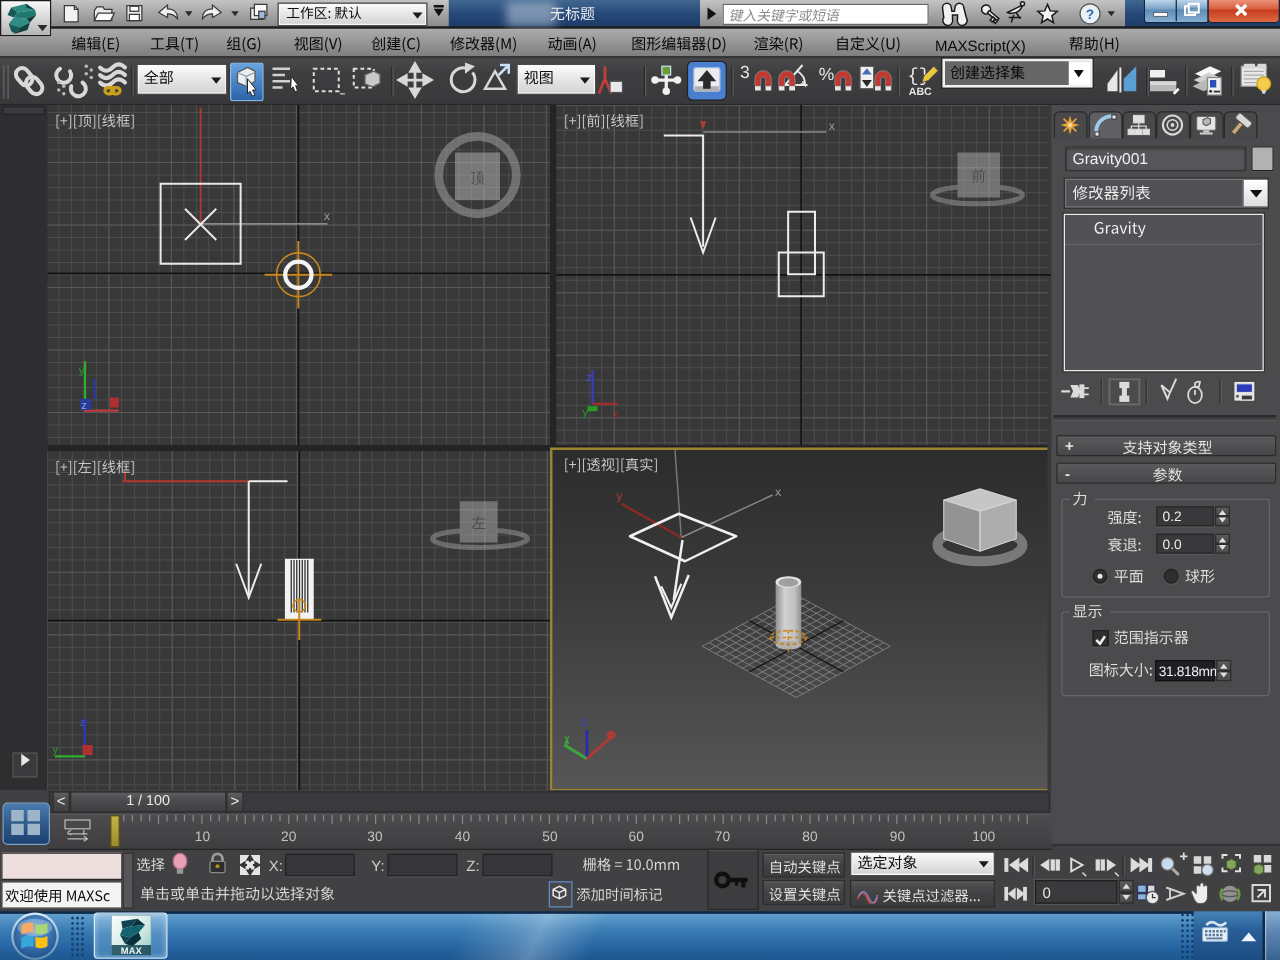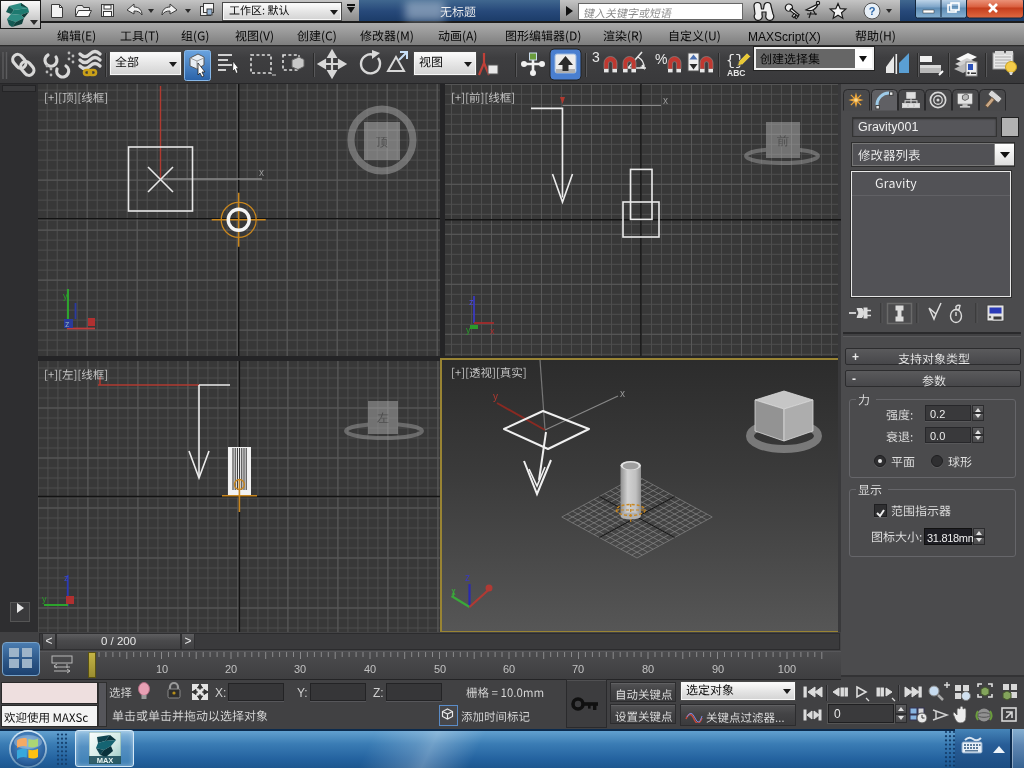--- a/index.html
+++ b/index.html
@@ -863,21 +863,21 @@
       </svg></div>
     <div class="abs" style="left:924px;top:528px;width:48px;height:17px;background:#1e1e24;border:1px solid #111;color:#f0f0f0;font-size:11px;padding:3px 0 0 2px;letter-spacing:-0.3px;">31.818mm</div>
     <div class="abs" style="left:973px;top:528px;width:12px;height:17px;">
       <div class="spn spnu" style="left:0;top:0;width:12px;height:8.5px"></div>
       <div class="spn spnd" style="left:0;top:8.5px;width:12px;height:8.5px"></div>
     </div>
     <div class="abs" style="left:841px;top:675px;width:183px;height:2px;background:#333335;"></div>
     <div class="abs" style="left:38px;top:632px;width:803px;height:19px;background:#434345;"></div>
     <div class="abs" style="left:39px;top:633px;width:801px;height:17px;background:#3a3a3c;border:1px solid #2c2c2e;"></div>
     <div class="abs" style="left:42px;top:633px;width:14px;height:17px;background:linear-gradient(#5e5e60,#4a4a4c 45%,#404042);border:1px solid #303032;color:#e8e8e8;font-size:12px;text-align:center;">&lt;</div>
-    <div class="abs" style="left:56px;top:633px;width:125px;height:17px;background:linear-gradient(#5e5e60,#4a4a4c 45%,#404042);border:1px solid #303032;color:#e8e8e8;font-size:11.5px;text-align:center;padding-top:1px;">0 / 200</div>
+    <div class="abs" style="left:56px;top:633px;width:125px;height:17px;background:linear-gradient(#5e5e60,#4a4a4c 45%,#404042);border:1px solid #303032;color:#e8e8e8;font-size:11.5px;text-align:center;padding-top:1px;">1 / 100</div>
     <div class="abs" style="left:181px;top:633px;width:14px;height:17px;background:linear-gradient(#5e5e60,#4a4a4c 45%,#404042);border:1px solid #303032;color:#e8e8e8;font-size:12px;text-align:center;">&gt;</div>
     <div class="abs" style="left:38px;top:651px;width:803px;height:29px;background:linear-gradient(#4c4c4e,#3e3e40);border-top:1px solid #57575a;border-bottom:1px solid #242426;"></div>
     <svg class="abs" style="left:38px;top:651px" width="803px" height="28">
       <g stroke="#8a8a8c" stroke-width="1">
         <path d="M54.0 1 v7"></path>
         <path d="M61.0 1 v5"></path>
         <path d="M67.9 1 v5"></path>
         <path d="M74.9 1 v5"></path>
         <path d="M81.8 1 v5"></path>
         <path d="M88.8 1 v7"></path>

